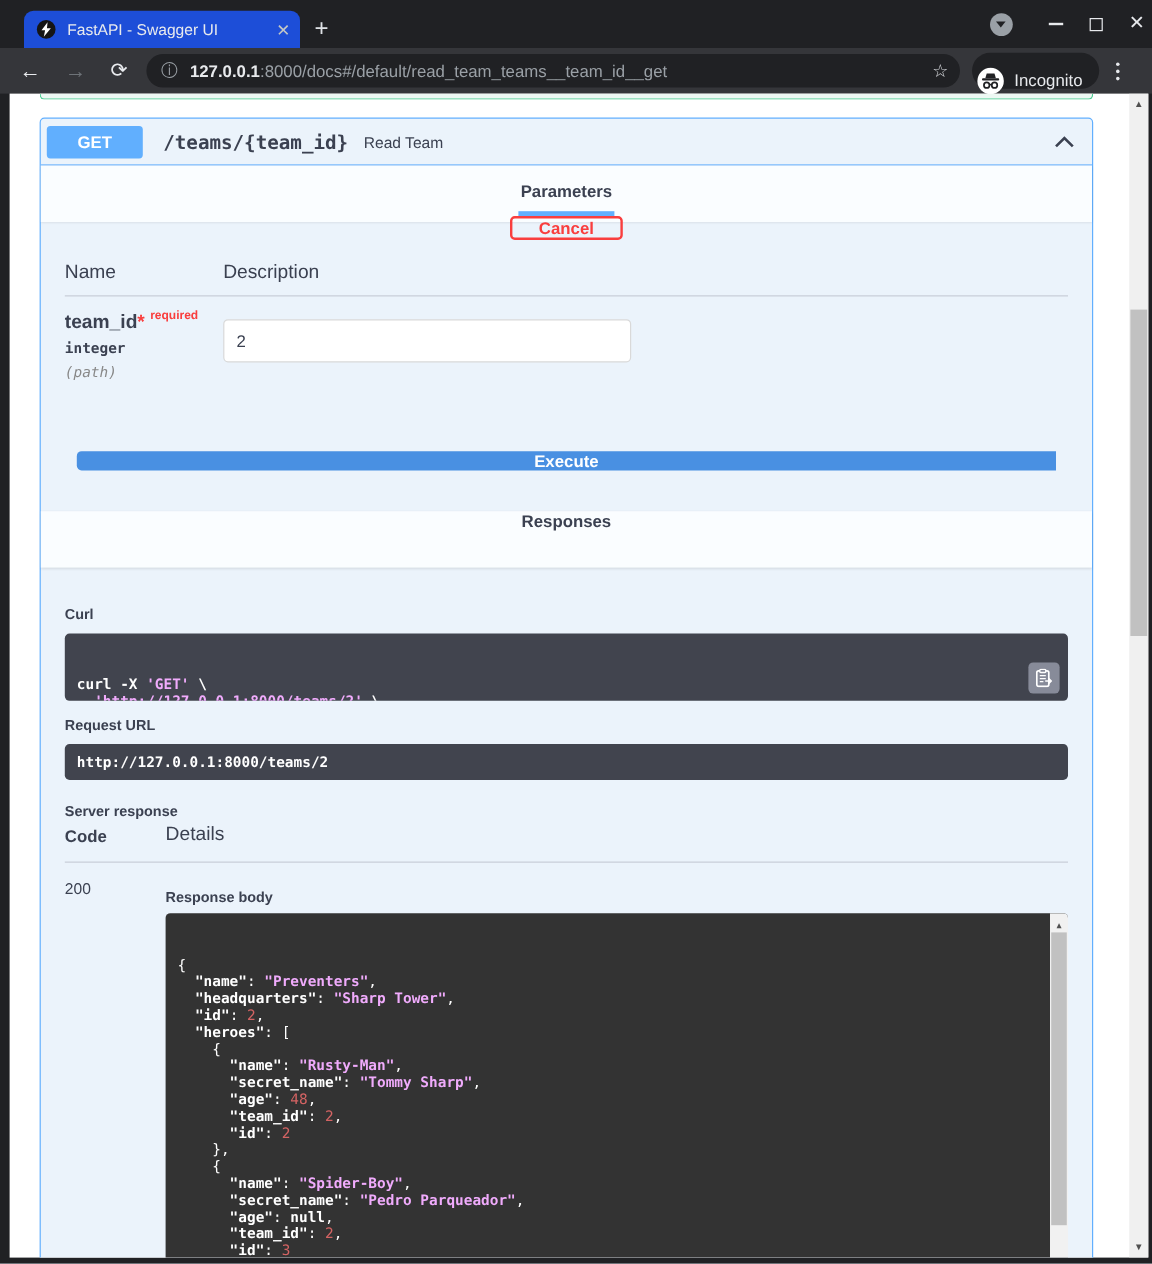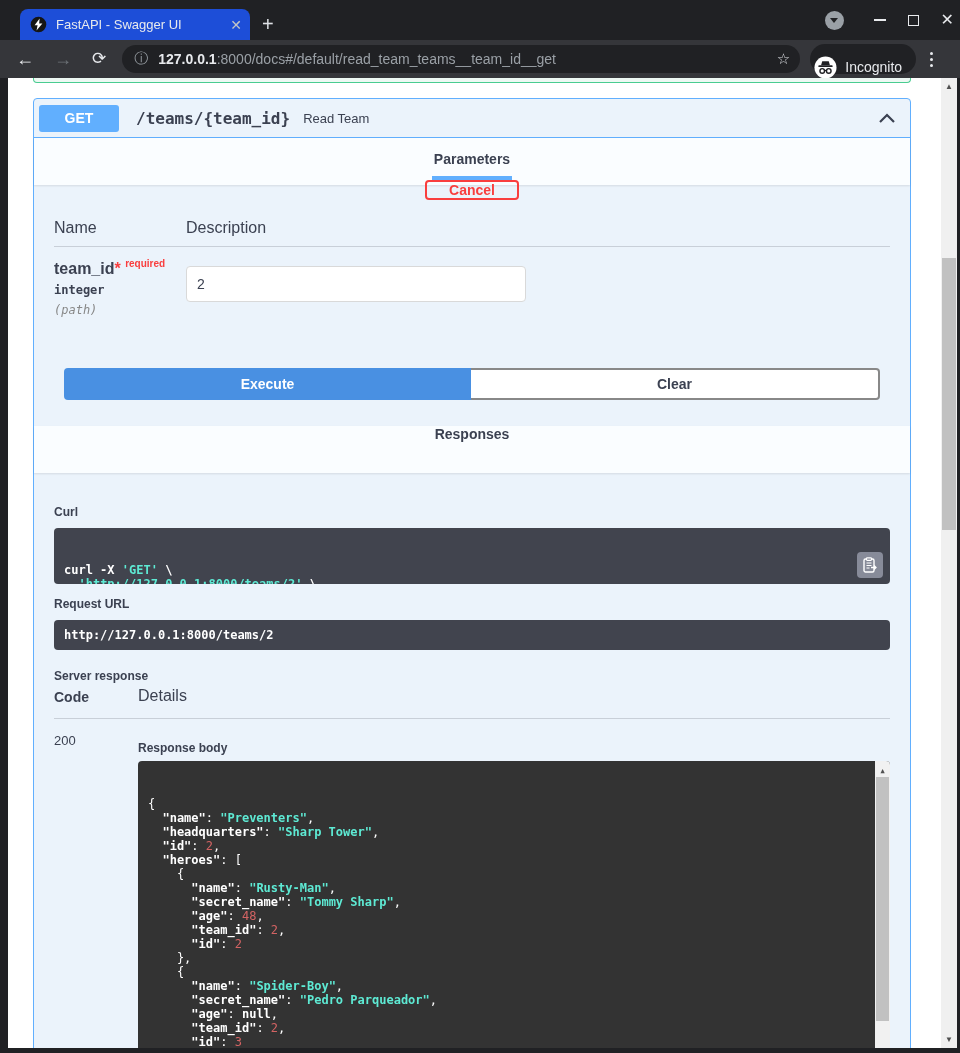--- a/index.html
+++ b/index.html
@@ -86,21 +86,21 @@
   .param-name { font-size:16px; font-weight:bold; color:#3b4151; }
   .req-star { color:#f93e3e; font-weight:bold; }
   .req-label { color:#f93e3e; font-size:10px; vertical-align:top; position:relative; top:-2px; }
   .param-type { font-family:"DejaVu Sans Mono", monospace; font-size:12px; font-weight:bold;
                 color:#3b4151; margin-top:5px; }
   .param-in { font-family:"DejaVu Sans Mono", monospace; font-size:12px; font-style:italic;
               color:#888; margin-top:6px; }
   .param-input { width:340px; height:36px; margin-top:6px; border:1px solid #d9d9d9; border-radius:4px;
                  font-size:14px; color:#3b4151; padding:0 10px; font-family:inherit; background:#fff; }
 
-  .execute-row { display:flex; margin:51px 10px 0 10px; height:32px; }
+  .execute-row { display:flex; margin:51px 10px 0 10px; height:32px;align-items:center; }
   .btn-execute { flex:1; background:#4990e2; border:none; border-radius:4px 0 0 4px; color:#fff;
                  font-weight:bold; font-size:14px; font-family:inherit; }
   .btn-clear { flex:1; background:#fff; border:2px solid #888; border-left:none; border-radius:0 4px 4px 0;
                color:#3b4151; font-weight:bold; font-size:14px; font-family:inherit; }
 
   .responses-header { margin-top:26px; }
   .responses-title { font-size:14px; font-weight:bold; color:#3b4151; }
   .responses-inner { padding:12px 20px 20px 20px; }
   .lbl-sm { font-size:12px; font-weight:bold; color:#3b4151; }
   .curl-label { margin-top:20px; }
@@ -119,21 +119,21 @@
   .resp-head-row { display:flex; align-items:flex-end; padding-bottom:13px; border-bottom:1px solid rgba(59,65,81,.2); }
   .col-code { width:84px; }
   .code-hdr { font-size:14px; font-weight:bold; color:#3b4151; }
   .resp-row { display:flex; }
   .status-code { font-size:13px; color:#3b4151; padding-top:14px; }
   .resp-details { flex:1; padding-top:22px; }
   .respbody-pre { margin-top:6px; padding:8px 24px 8px 10px; height:360px; background:#333333; position:relative; }
   .code-line { height:14px; }
   .tok-p { color:#ffffff; }
   .tok-k { color:#ffffff; font-weight:bold; }
-  .tok-s { color:#5eead4; font-weight:bold; }
+  .tok-s { color:#f0abfc; font-weight:bold; }
   .tok-n { color:#d36363; }
   .tok-l { color:#ffffff; font-weight:bold; }
   .inner-scroll { position:absolute; right:0; top:0; width:15px; height:100%; background:#f1f1f1; }
   .inner-scroll .arrow { position:absolute; top:3px; left:0; width:15px; text-align:center; color:#505050; font-size:7px; }
   .inner-scroll .thumb { position:absolute; left:1px; top:16px; width:13px; height:244px; background:#c1c1c1; }
 </style>
 </head>
 <body>
 
 <div class="titlebar">
@@ -214,21 +214,20 @@
           <div class="param-type">integer</div>
           <div class="param-in">(path)</div>
         </div>
         <div>
           <input class="param-input" value="2" style="">
         </div>
       </div>
 
       <div class="execute-row">
         <button class="btn-execute">Execute</button>
-        <button class="btn-clear">Clear</button>
       </div>
     </div>
 
     <div class="section-header responses-header">
       <span class="responses-title">Responses</span>
     </div>
 
     <div class="responses-inner">
       <div class="lbl-sm curl-label">Curl</div>
       <div class="dark-pre curl-pre">

